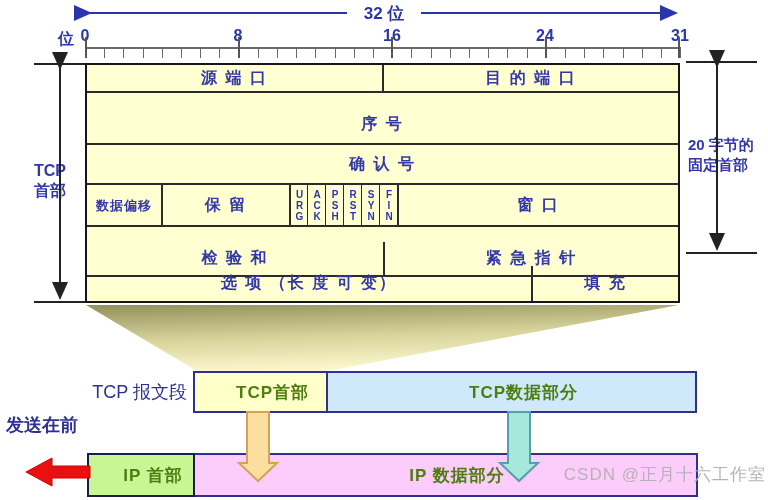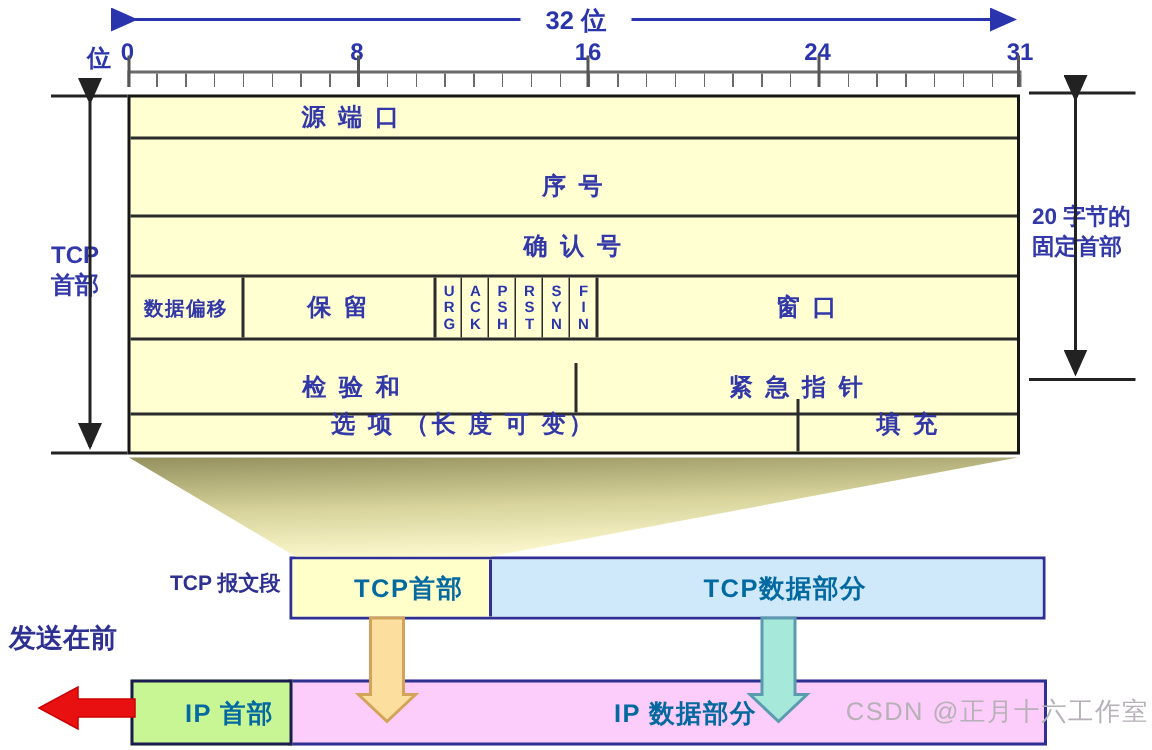--- a/index.html
+++ b/index.html
@@ -28,27 +28,27 @@
             display:flex;align-items:center;justify-content:center;}
   
   .side-label{position:absolute;font-size:16px;font-weight:bold;color:#3238a8;
               text-align:left;line-height:20px;}
   
   #tcp-bar{position:absolute;left:193px;top:371px;width:504px;height:42px;
            border:2px solid #2e3192;box-sizing:border-box;display:flex;}
   #tcp-bar .hdr{width:133px;background:#ffffca;border-right:2px solid #2e3192;box-sizing:border-box;}
   #tcp-bar .dat{flex:1;background:#cfe9fb;}
   .bar-text{display:flex;align-items:center;justify-content:center;
-            font-size:17px;font-weight:bold;color:#0369a1;letter-spacing:1px;padding-left:24px;}
+            font-size:17px;font-weight:bold;color:#4d7c0f;letter-spacing:1px;padding-left:24px;}
   #ip-data{position:absolute;left:192px;top:453px;width:506px;height:44px;
            background:#fccdfa;border:2px solid #2e3192;box-sizing:border-box;}
   #ip-hdr{position:absolute;left:87px;top:453px;width:108px;height:44px;
           background:#c9f695;border:2px solid #1b1b4f;box-sizing:border-box;}
   #seg-label{position:absolute;left:55px;top:380px;width:132px;text-align:right;
-             font-size:14px;font-weight:bold;color:#2e3192;}
+             font-size:18px;font-weight:normal;color:#2e3192;}
   #send-first{position:absolute;left:6px;top:413px;font-size:18px;font-weight:bold;color:#2e3192;}
   #w32-label{position:absolute;left:347px;top:2px;width:74px;text-align:center;
              background:#fff;font-size:17px;font-weight:bold;color:#2a35ad;z-index:4;}
   #bit-unit{position:absolute;left:58px;top:29px;font-size:16px;font-weight:bold;color:#2a35ad;}
   #watermark{position:absolute;right:2px;top:463px;font-size:17px;color:#b6b1b7;
              letter-spacing:1px;z-index:6;}
   #decor{position:absolute;left:0;top:0;width:768px;height:500px;z-index:3;pointer-events:none;}
 </style>
 </head>
 <body>
@@ -68,20 +68,21 @@
   <div id="minor-ticks"></div>
   <div class="majortick" style="left:85px"></div>
   <div class="majortick" style="left:238px"></div>
   <div class="majortick" style="left:391px"></div>
   <div class="majortick" style="left:545px"></div>
   <div class="majortick" style="left:678px"></div>
 
   <div id="hdr-table">
     <div class="trow" style="top:0;height:28px">
       <div class="tcell" style="width:295px">源 端 口</div>
+      <div class="tcell bl" style="flex:1">目 的 端 口</div>
     </div>
     <div class="trow" style="top:40px;height:40px">
       <div class="tcell" style="flex:1">序 号</div>
     </div>
     <div class="trow" style="top:80px;height:40px">
       <div class="tcell" style="flex:1">确 认 号</div>
     </div>
     <div class="trow" style="top:120px;height:42px">
       <div class="tcell two-line" style="width:74px">
         <span>数据</span>

